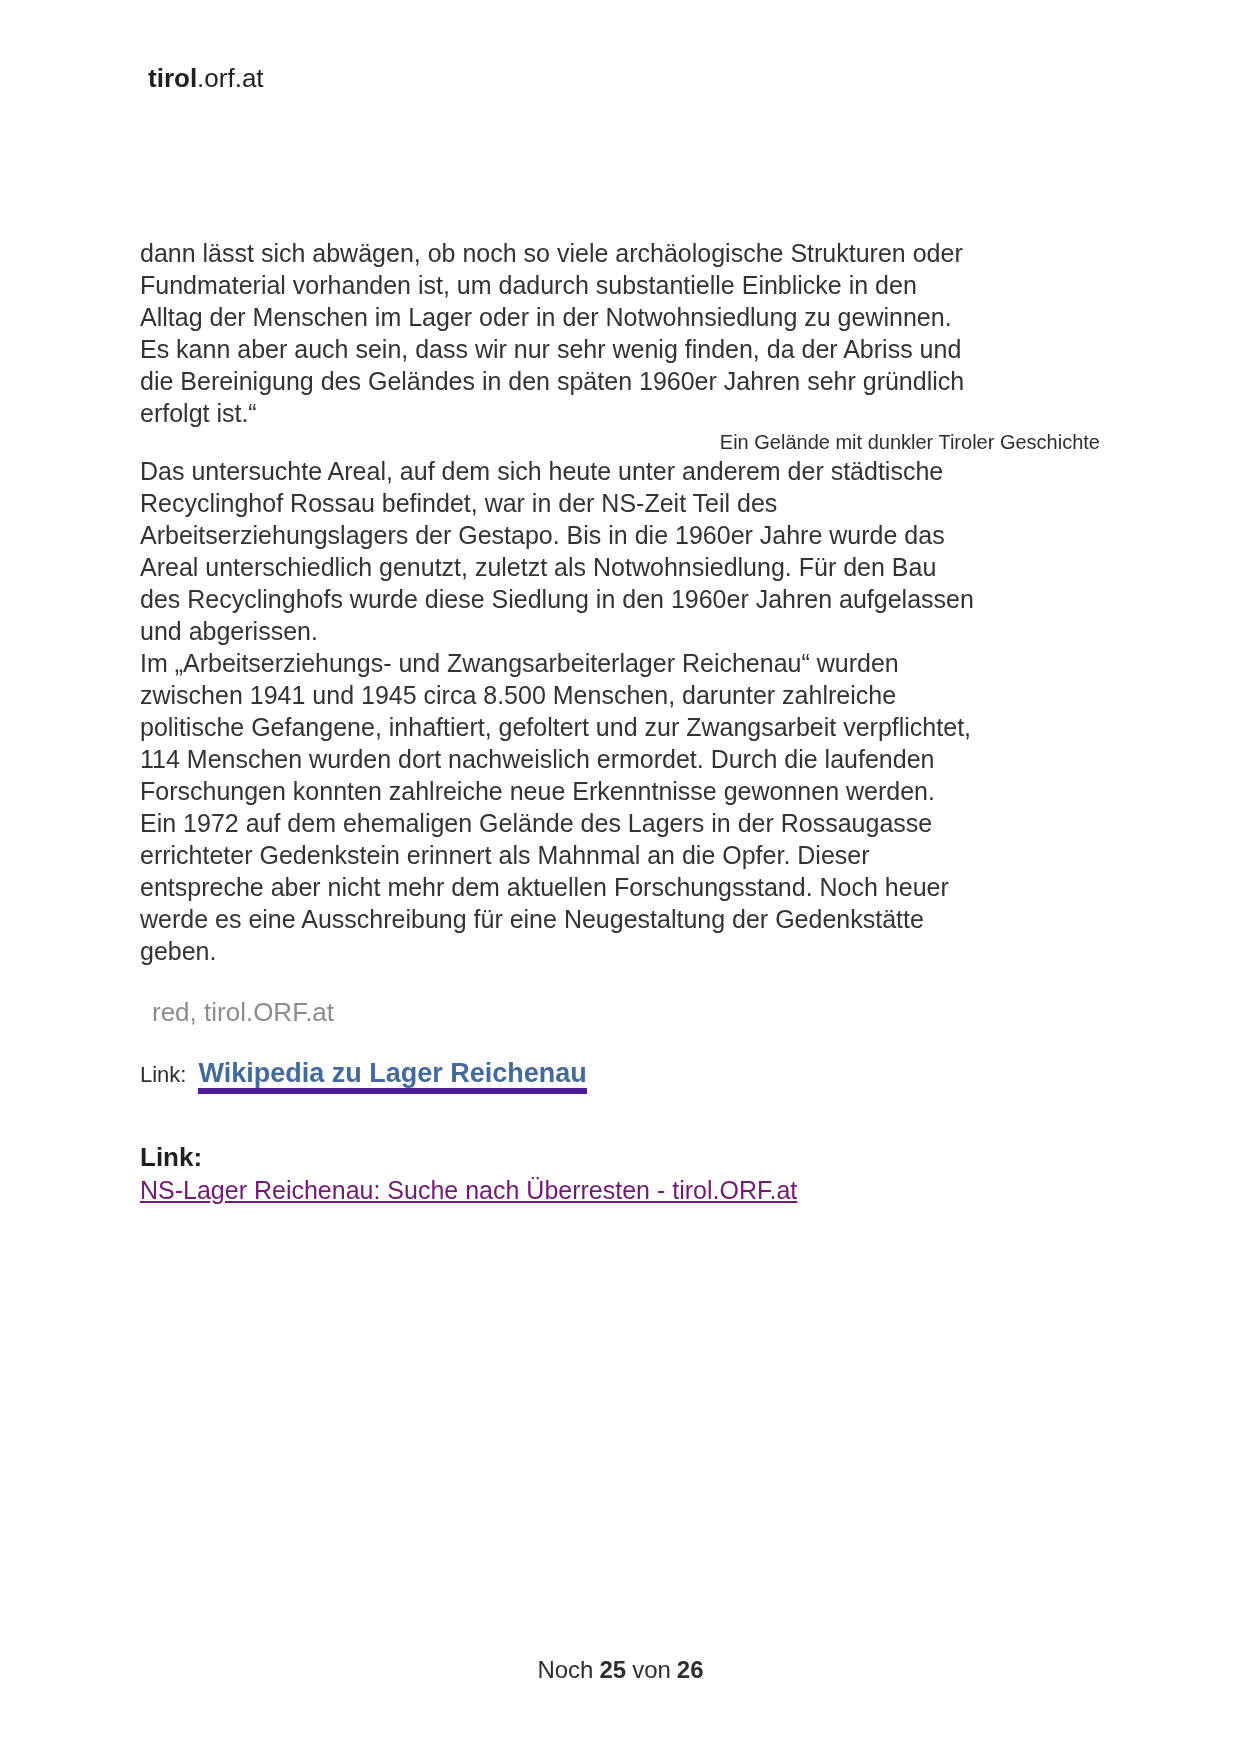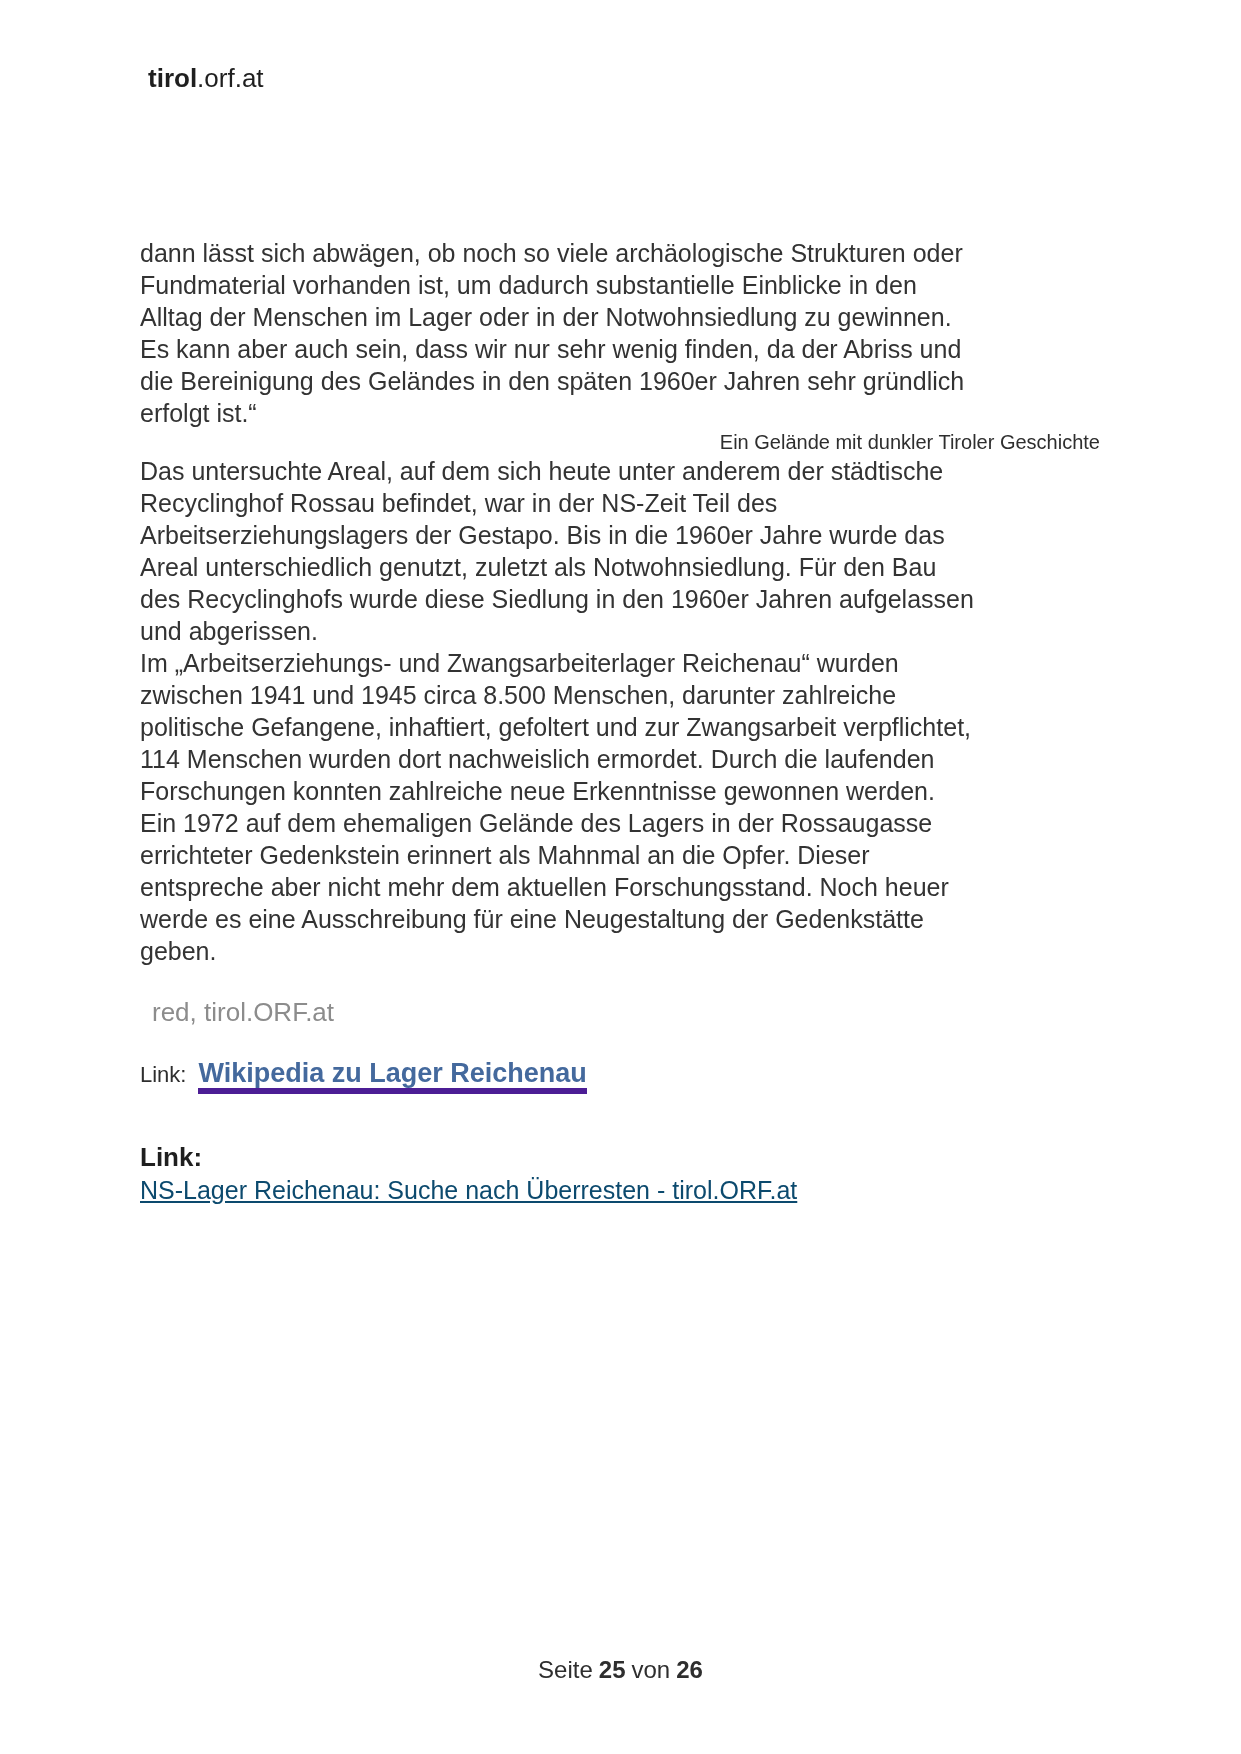--- a/index.html
+++ b/index.html
@@ -71,21 +71,21 @@
   .link-block { margin-top: 46px; }
   .link-block .link-block-label {
     font-size: 26px;
     font-weight: 700;
     line-height: 34px;
     color: #1f1f1f;
   }
   a.standard-link {
     font-size: 25px;
     line-height: 33px;
-    color: #0c4a6e;
+    color: #701a75;
     text-decoration: underline;
     cursor: pointer;
   }
   .page-footer {
     position: absolute;
     left: 0;
     top: 1655px;
     width: 1241px;
     text-align: center;
     font-size: 24px;
@@ -142,16 +142,16 @@
     </p>
 
     <div class="link-block">
       <div class="link-block-label">Link:</div>
       <a class="standard-link">NS-Lager Reichenau: Suche nach Überresten - tirol.ORF.at</a>
     </div>
 
   </div>
 
   <div class="page-footer">
-    <span>Seite</span><span class="num">25</span><span>von</span><span class="num">26</span>
+    <span>Noch</span><span class="num">25</span><span>von</span><span class="num">26</span>
   </div>
 
 </div>
 
 </body></html>

